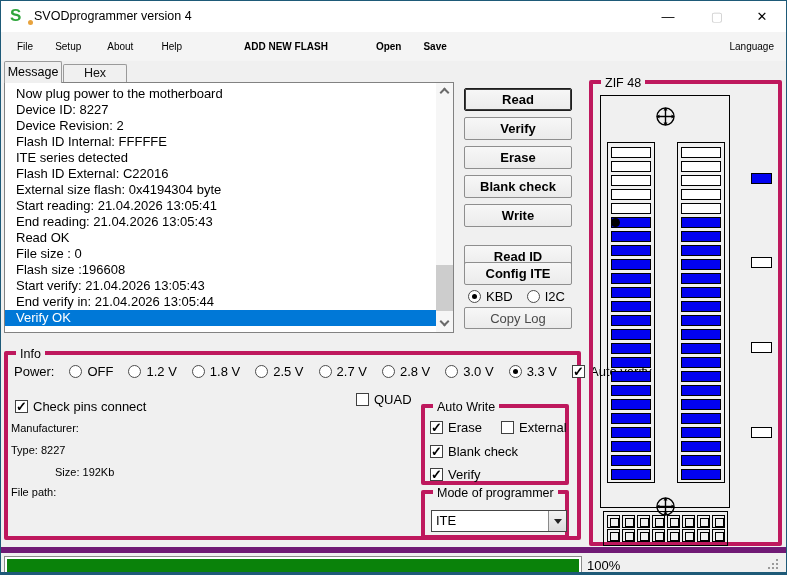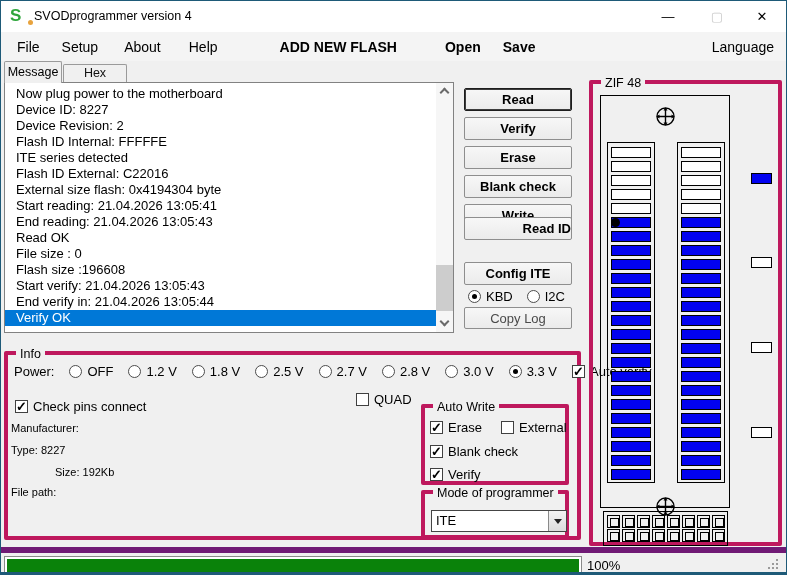--- a/index.html
+++ b/index.html
@@ -17,21 +17,21 @@
     background:#e8a33d; border-radius:50%; }
   .title-text { position:absolute; left:33px; top:8px; font-size:12.5px; }
   .winbtn { position:absolute; top:0; width:34px; height:31px; text-align:center;
     line-height:31px; font-size:13px; }
   .winbtn.min { left:650px; }
   .winbtn.max { left:699px; color:#c9c9c9; }
   .winbtn.close { left:744px; }
   
   .menubar { position:absolute; left:0; top:31px; width:100%; height:29px;
     background:#f4f4f4; display:flex; align-items:center; padding:0 12px 0 16px; }
-  .menu-item { font-size:14px; white-space:nowrap; cursor:default; }
+  .menu-item { font-size:10px; white-space:nowrap; cursor:default; }
   .menu-item.bold { font-weight:bold; }
   
   .tab { position:absolute; background:#f0f0f0; border:1px solid #9a9a9a; border-bottom:none;
     border-radius:2px 2px 0 0; font-size:12.5px; text-align:center; }
   .tab.active { left:3px; top:60px; width:58px; height:22px; line-height:20px; z-index:2; }
   .tab.inactive { left:62px; top:63px; width:64px; height:19px; line-height:17px; color:#111; }
   
   .logbox { position:absolute; left:3px; top:81px; width:450px; height:251px;
     background:#fff; border:1px solid #828282; }
   .log-lines { position:absolute; left:0; top:0; right:17px; bottom:0; padding-top:3px; overflow:hidden; }
@@ -161,21 +161,21 @@
         </div>
     </div>
   </div>
 
   <div id="actions">
       <div class="btn default" style="top: 87px;">Read</div>
       <div class="btn" style="top: 116px;">Verify</div>
       <div class="btn" style="top: 145px;">Erase</div>
       <div class="btn" style="top: 174px;">Blank check</div>
       <div class="btn" style="top: 203px;">Write</div>
-      <div class="btn" style="top: 216px; text-align: right;">Read ID</div>
+      <div class="btn" style="top: 244px;">Read ID</div>
       <div class="btn" style="top: 261px;">Config ITE</div>
       <div class="btn plain" style="top: 306px; height: 22px;">Copy Log</div>
     </div>
   <div class="iface-row" id="iface-row">
       <label class="ctl">
         <span class="radio on"></span>
         <span>KBD</span>
       </label>
       <label class="ctl">
         <span class="radio"></span>

